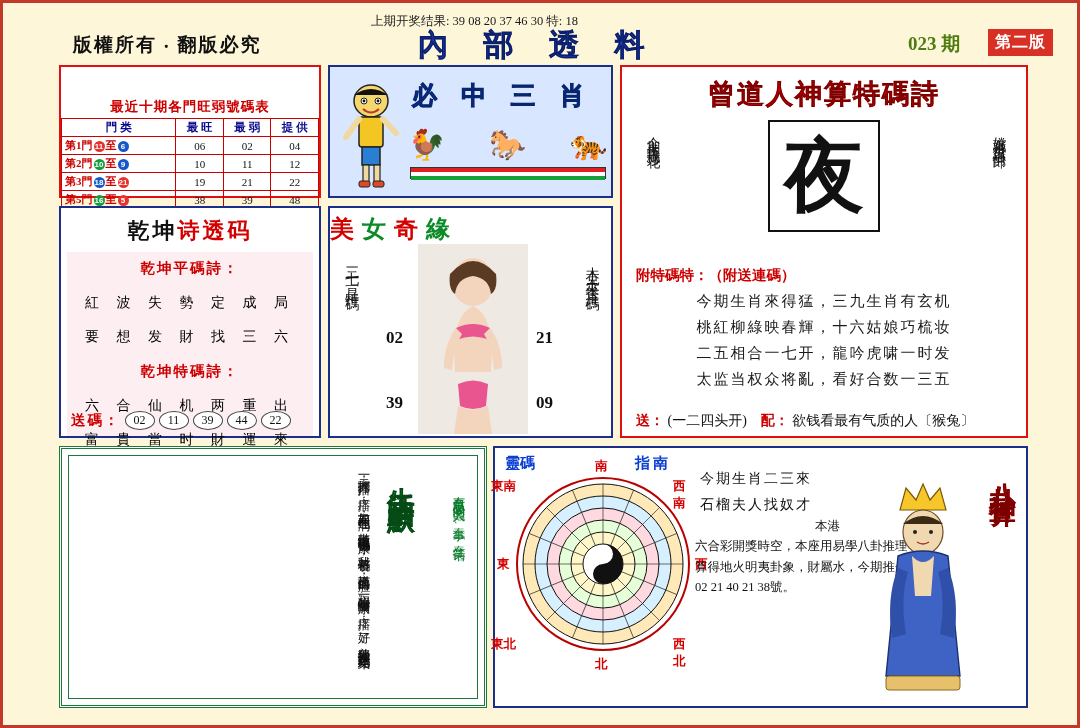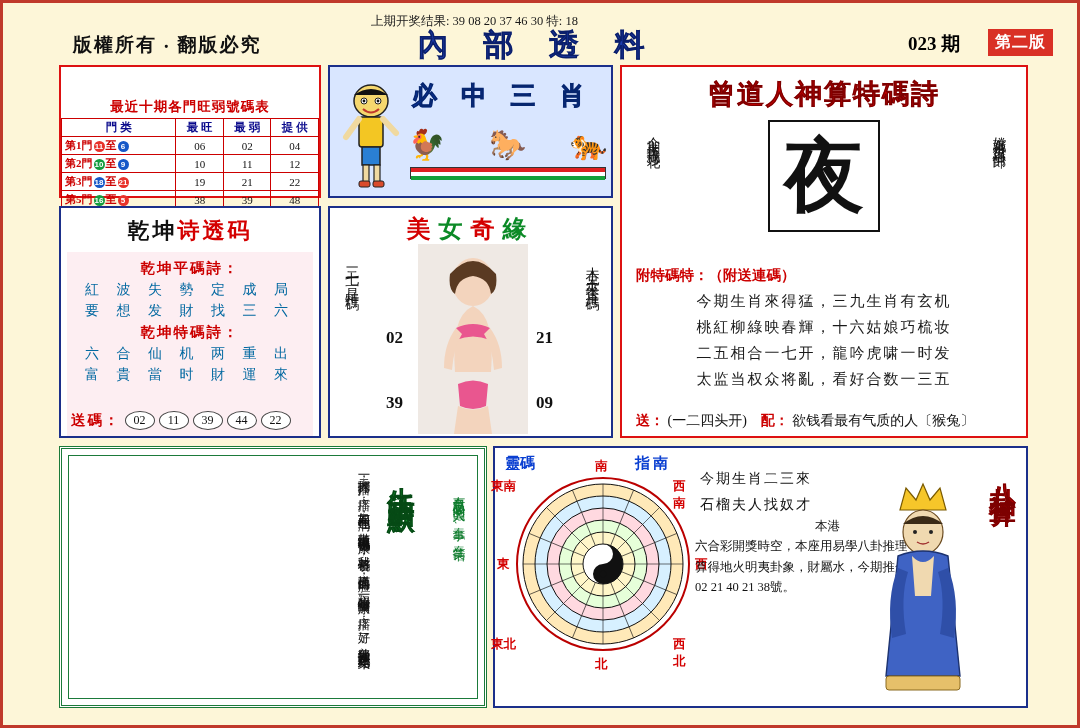--- a/index.html
+++ b/index.html
@@ -35,21 +35,21 @@
   }
   .maintitle {
     position:absolute; left:415px; top:22px;
     font-size:30px; font-weight:bold; letter-spacing:14px;
     color:#1f3fb0;
     -webkit-text-stroke:0.6px #0b1f6b;
     font-family:"Liberation Serif","DejaVu Serif",serif;
   }
   .issue {
     position:absolute; left:905px; top:28px;
-    font-size:19px; font-weight:bold; color:#000000;
+    font-size:19px; font-weight:bold; color:#4d7c0f;
     font-family:"Liberation Serif","DejaVu Serif",serif;
   }
   .edition {
     position:absolute; left:985px; top:26px;
     background:#d93025; color:#fff; font-size:16px; font-weight:bold;
     padding:3px 7px; letter-spacing:1px;
     font-family:"Liberation Serif","DejaVu Serif",serif;
   }
 
   
@@ -92,35 +92,35 @@
   
   #qiankun { left:56px; top:203px; width:262px; height:232px;
     border:2px solid #1b2f8a; background:#fff; }
   #qk-title { text-align:center; margin-top:8px; font-size:22px; font-weight:bold;
     letter-spacing:3px; font-family:"Liberation Serif","DejaVu Serif",serif; }
   #qk-title .g { color:#111; } #qk-title .r { color:#d40000; }
   .qk-body { background:#fdeef2; margin:6px 6px 0; padding:4px 0 16px; height:184px; }
   .qk-sub { text-align:center; font-size:14.5px; font-weight:bold; color:#c00;
     letter-spacing:2px; margin:3px 0 2px;
     font-family:"Liberation Serif","DejaVu Serif",serif; }
-  .qk-line { text-align:center; font-size:14px; color:#0369a1; letter-spacing:7px;
-    margin:3px 0; font-family:"Liberation Serif","DejaVu Serif",serif; }
+  .qk-line { text-align:center; font-size:14px; color:#000000; letter-spacing:7px;
+    margin:16px 0; font-family:"Liberation Serif","DejaVu Serif",serif; }
   .songma { position:absolute; left:10px; bottom:6px; width:242px;
     display:flex; align-items:center; }
   .songma .lbl { font-size:14.5px; font-weight:bold; color:#c00; letter-spacing:2px;
     margin-right:4px; font-family:Liberation Sans, sans-serif; }
   .oval { width:30px; height:19px; border:1px solid #444; border-radius:50%;
     font-size:12px; line-height:17px; text-align:center; color:#111;
     margin-right:4px; background:#fff;
     font-family:"Liberation Serif","DejaVu Serif",serif; }
 
   
   #meinv { left:325px; top:203px; width:285px; height:232px;
     border:2px solid #1b2f8a; background:#fff; }
-  .mn-title { position:absolute; top:5px; left:0; width:100%; text-align:center;
+  .mn-title { position:absolute; top:5px; left:0; width:100%; text-align:left;
     font-size:24px; font-weight:bold; letter-spacing:8px;
     font-family:"Liberation Serif","DejaVu Serif",serif; }
   .mn-title span:nth-child(1){color:#d40000;}
   .mn-title span:nth-child(2){color:#0b8a26;}
   .mn-title span:nth-child(3){color:#d40000;}
   .mn-title span:nth-child(4){color:#0b8a26;}
   .vtext { position:absolute; writing-mode:vertical-rl; font-size:14px;
     color:#111; letter-spacing:5px; line-height:1.2;
     font-family:"Liberation Serif","DejaVu Serif",serif; }
   #vleft { left:13px; top:48px; height:170px; }

